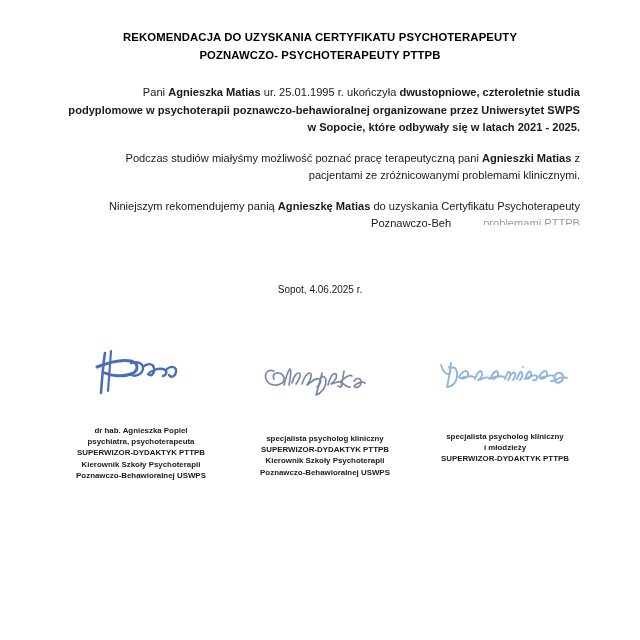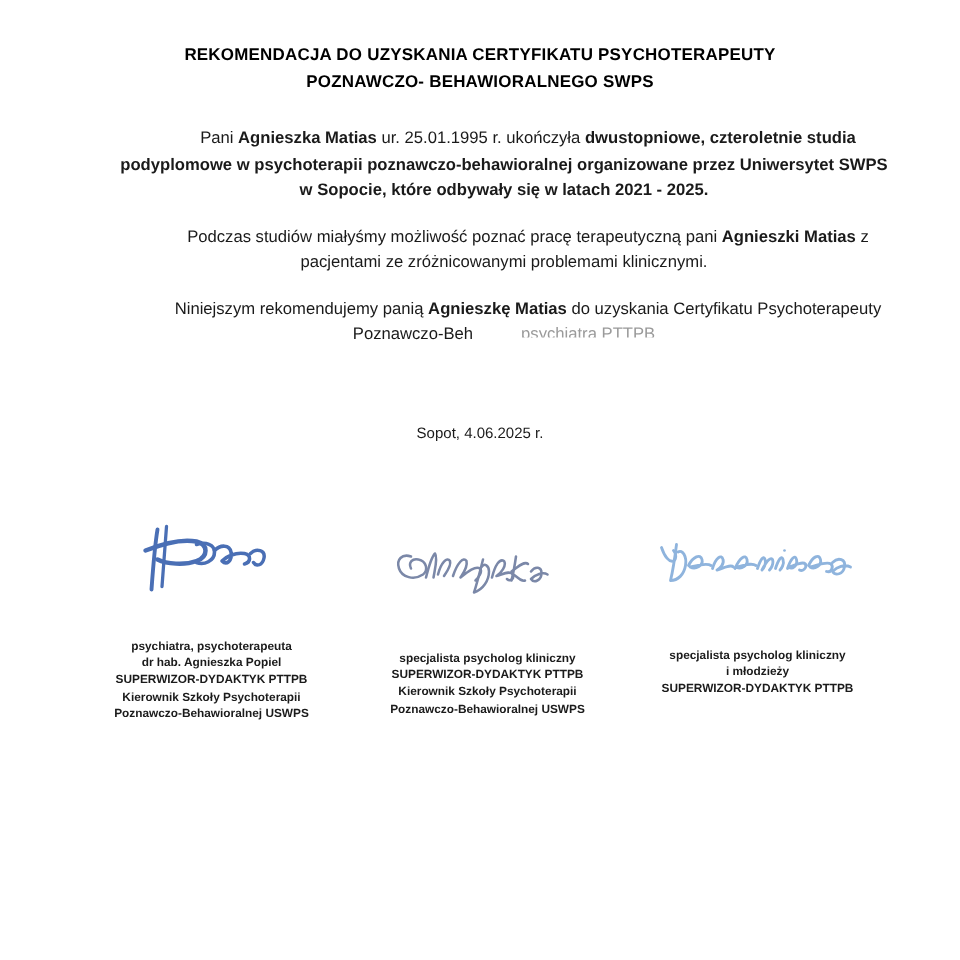--- a/index.html
+++ b/index.html
@@ -42,22 +42,21 @@
   }
 
   
   .body-block {
     position: absolute;
     left: 60px;
     width: 520px;
     font-size: 11.1px;
     line-height: 17.5px;
     color: #1a1a1a;
-    text-align: center;
-    margin-left: 16px;
+    text-align: right;
   }
   .para {
     margin: 0 0 13px 0;
     text-indent: 32px;
   }
   .para.p2 { text-indent: 32px; }
   .b { font-weight: bold; }
 
   
   .clip-wrap {
@@ -131,31 +130,31 @@
   .c2 .sig-caption { margin-top: 10px; }
   .c3 .sig-caption { margin-top: 12px; }
 </style>
 </head>
 <body>
 
 <div id="page">
 
   <div class="doc-title">
     <span>REKOMENDACJA DO UZYSKANIA CERTYFIKATU PSYCHOTERAPEUTY</span>
-    <span class="line2">POZNAWCZO- BEHAWIORALNEGO SWPS</span>
+    <span class="line2">POZNAWCZO- PSYCHOTERAPEUTY PTTPB</span>
   </div>
 
   <div class="body-block" style="top:84px;">
 
     <p class="para"><span>Pani </span><span class="b">Agnieszka Matias</span><span> ur. 25.01.1995 r. ukończyła </span><span class="b">dwustopniowe, czteroletnie studia podyplomowe w psychoterapii poznawczo-behawioralnej organizowane przez Uniwersytet SWPS w Sopocie, które odbywały się w latach 2021 - 2025.</span></p>
 
     <p class="para p2"><span>Podczas studiów miałyśmy możliwość poznać pracę terapeutyczną pani </span><span class="b">Agnieszki Matias</span><span> z pacjentami ze zróżnicowanymi problemami klinicznymi.</span></p>
 
 
-    <p class="para"><span>Niniejszym rekomendujemy panią </span><span class="b">Agnieszkę Matias</span><span> do uzyskania Certyfikatu Psychoterapeuty Poznawczo-Beh</span><span class="clip-wrap"><span class="clip-faded">psychiatra PTTPB</span></span></p>
+    <p class="para"><span>Niniejszym rekomendujemy panią </span><span class="b">Agnieszkę Matias</span><span> do uzyskania Certyfikatu Psychoterapeuty Poznawczo-Beh</span><span class="clip-wrap"><span class="clip-faded">problemami PTTPB</span></span></p>
 
   </div>
 
   <div class="date-line">Sopot, 4.06.2025 r.</div>
 
   <div class="sig-row">
 
     <div class="sig-col c1">
       <div class="sig-img">
         <svg width="120" height="52" viewBox="0 0 120 52" aria-hidden="true">
@@ -163,22 +162,22 @@
             <path d="M24 6 C22 18 21 32 20 46" stroke-width="2.6"></path>
             <path d="M30 4 C29 16 28 30 27 44" stroke-width="2.2"></path>
             <path d="M16 20 C26 16 40 12 50 14 C58 16 58 24 50 27 C42 30 30 29 24 26" stroke-width="3"></path>
             <path d="M50 16 C56 14 62 16 62 21 C62 27 55 30 50 28" stroke-width="2.4"></path>
             <path d="M62 20 C66 16 72 16 73 21 C74 27 70 30 67 27 C70 24 76 21 82 22 C87 23 86 28 82 29" stroke-width="2.4"></path>
             <path d="M86 22 C90 18 96 20 95 25 C94 30 90 31 88 28" stroke-width="2.3"></path>
           </g>
         </svg>
       </div>
       <div class="sig-caption">
+        <div>dr hab. Agnieszka Popiel</div>
         <div>psychiatra, psychoterapeuta</div>
-        <div>dr hab. Agnieszka Popiel</div>
         <div>SUPERWIZOR-DYDAKTYK PTTPB</div>
         <div>Kierownik Szkoły Psychoterapii</div>
         <div>Poznawczo-Behawioralnej USWPS</div>
       </div>
     </div>
 
     <div class="sig-col c2">
       <div class="sig-img">
         <svg width="130" height="38" viewBox="0 0 130 38" aria-hidden="true">
           <g fill="none" stroke="#7b88a8" stroke-linecap="round" stroke-linejoin="round" stroke-width="1.7">

